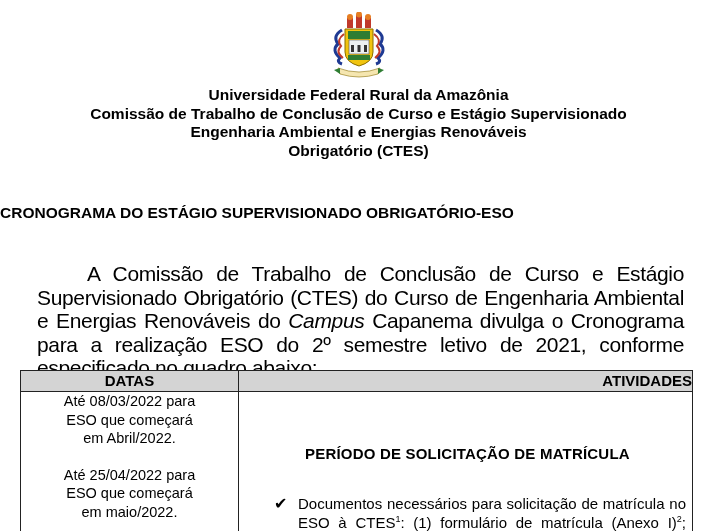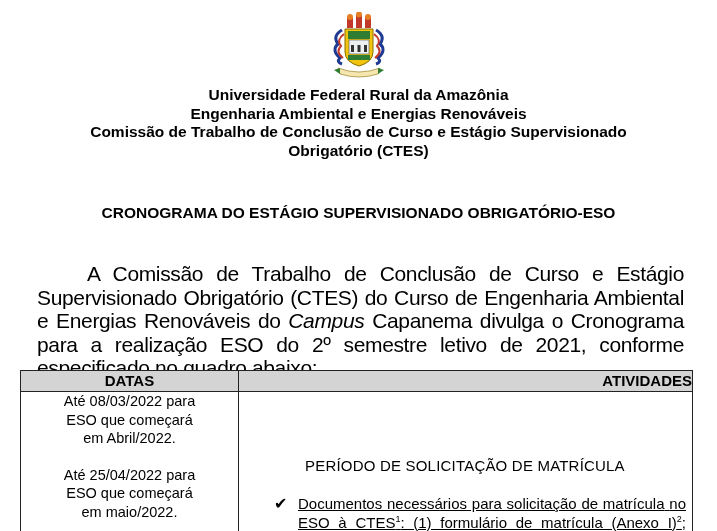--- a/index.html
+++ b/index.html
@@ -8,21 +8,21 @@
     font-family: "Liberation Sans", "DejaVu Sans", sans-serif; color: #000;
   }
   .logo {
     position: absolute; left: 328px; top: 12px; width: 62px; height: 66px;
   }
   .header-block {
     position: absolute; left: 0; top: 86px; width: 717px; text-align: center;
     font-weight: bold; font-size: 15.5px; line-height: 18.5px;
   }
   .title-block {
-    position: absolute; left: 0; top: 203px; width: 717px; text-align: center;
+    position: absolute; left: 0; top: 203px; width: 717px; 
     font-weight: bold; font-size: 15.5px; line-height: 19px;
   }
   .intro {
     position: absolute; left: 37px; top: 262px; width: 647px;
     font-family: "Liberation Sans Narrow", "Liberation Sans", sans-serif;
     font-size: 21px; line-height: 23.5px; text-align: justify;
     letter-spacing: -0.35px;
   }
   .intro .indent { display: inline-block; width: 50px; }
   .intro em { font-style: italic; }
@@ -39,29 +39,29 @@
   }
   table.schedule th.col-ativ { text-align: right; padding-left: 85px; }
   td.dates {
     vertical-align: top; text-align: center; font-size: 14.5px; line-height: 18.5px;
     padding-top: 1px; height: 160px;
   }
   td.dates .b { font-weight: normal; }
   td.dates .gap { height: 18px; }
   td.activity { vertical-align: top; position: relative; }
   .act-title {
-    position: absolute; left: 66px; top: 65px; font-weight: normal; font-size: 15px;
+    position: absolute; left: 66px; top: 53px; font-weight: bold; font-size: 15px;
     letter-spacing: 0.2px;
   }
   .act-item {
     position: absolute; left: 35px; top: 103px; width: 412px;
     font-size: 15px; line-height: 18.5px;
   }
   .check { position: absolute; left: 0; top: 0; font-size: 16px; }
-  .act-text { margin-left: 24px; text-align: justify; text-align-last: justify; text-decoration: underline; }
+  .act-text { margin-left: 24px; text-align: justify; text-align-last: justify; }
   sup { font-size: 9px; line-height: 0; }
 </style>
 </head>
 <body>
 
 <div class="logo">
   <svg width="62" height="66" viewBox="0 0 62 66">
 
     <rect x="19" y="6" width="6" height="10" fill="#c0392b"></rect>
     <rect x="28" y="3" width="6" height="13" fill="#c0392b"></rect>
@@ -84,22 +84,22 @@
     <path d="M46 22 Q54 28 49 34 Q55 40 47 46" fill="none" stroke="#c0392b" stroke-width="2"></path>
 
     <path d="M10 56 Q31 64 52 56 L50 62 Q31 68 12 62 Z" fill="#f5e6b0" stroke="#8a6d00" stroke-width="0.6"></path>
     <path d="M6 58 L12 56 L12 62 Z" fill="#2e7d32"></path>
     <path d="M56 58 L50 56 L50 62 Z" fill="#2e7d32"></path>
   </svg>
 </div>
 
 <div class="header-block">
   <div>Universidade Federal Rural da Amazônia</div>
+  <div>Comissão de Trabalho de Conclusão de Curso e Estágio Supervisionado</div>
   <div>Engenharia Ambiental e Energias Renováveis</div>
-  <div>Comissão de Trabalho de Conclusão de Curso e Estágio Supervisionado</div>
   <div>Obrigatório (CTES)</div>
 </div>
 
 <div class="title-block">
   <div>CRONOGRAMA DO ESTÁGIO SUPERVISIONADO OBRIGATÓRIO-ESO</div>
 </div>
 
 <div class="intro"><span class="indent"></span><span>A Comissão de Trabalho de Conclusão de Curso e Estágio Supervisionado Obrigatório (CTES) do Curso de Engenharia Ambiental e Energias Renováveis do </span><em>Campus</em><span> Capanema divulga o Cronograma para a realização ESO do 2º semestre letivo de 2021, conforme especificado no quadro abaixo:</span></div>
 
 <table class="schedule">

